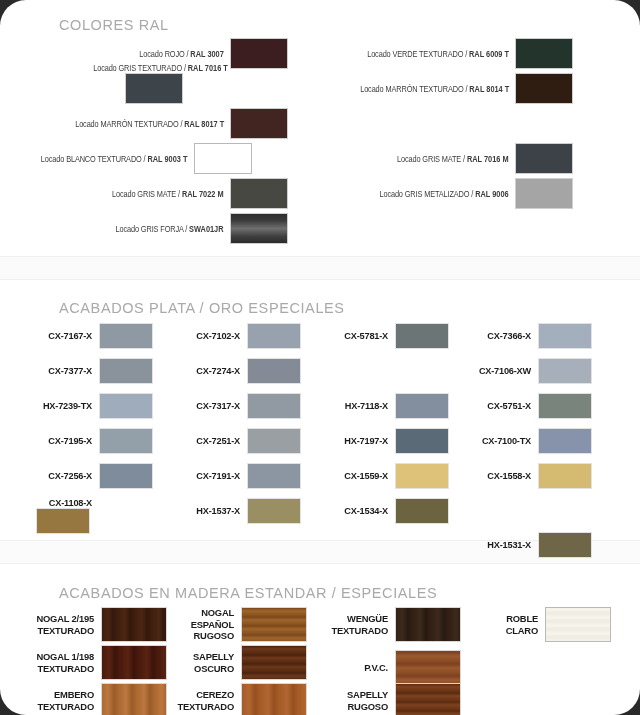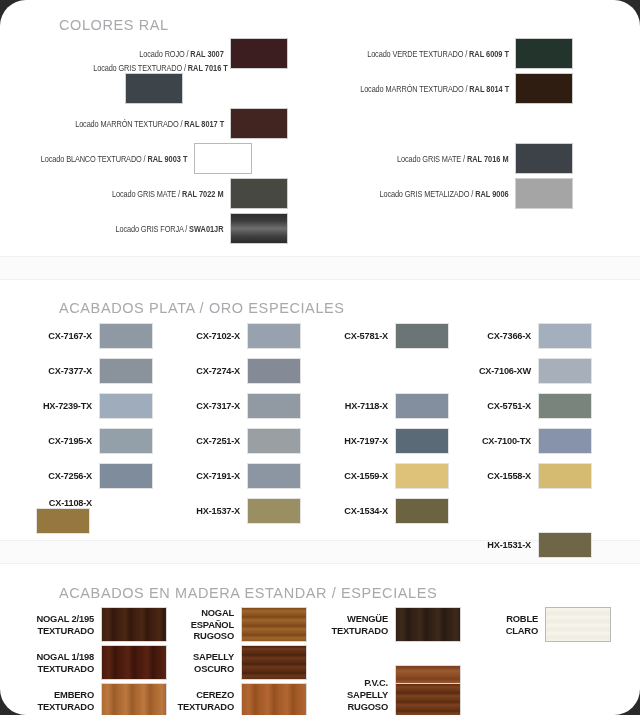--- a/index.html
+++ b/index.html
@@ -301,21 +301,21 @@
     <div class="wd-name">CEREZO
 TEXTURADO</div>
     <div class="wd-sw" style="background:repeating-linear-gradient(90deg,#a65c28 0px,#b26733 7px,#95501f 13px,#a85e2a 19px);"></div>
   </div>
 
   <div class="wd-cell" style="left:310px;top:607px;">
     <div class="wd-name">WENGÜE
 TEXTURADO</div>
     <div class="wd-sw" style="background:repeating-linear-gradient(90deg,#332116 0px,#3d2a1c 6px,#281a11 12px,#352217 18px);"></div>
   </div>
-  <div class="wd-cell" style="left:310px;top:665px;">
+  <div class="wd-cell" style="left:310px;top:650px;">
     <div class="wd-name">P.V.C.</div>
     <div class="wd-sw" style="background:repeating-linear-gradient(0deg,#8e4f27 0px,#9b5a2f 4px,#7d4120 8px,#904f26 12px);"></div>
   </div>
   <div class="wd-cell" style="left:310px;top:683px;">
     <div class="wd-name">SAPELLY
 RUGOSO</div>
     <div class="wd-sw" style="background:repeating-linear-gradient(0deg,#6d3617 0px,#7e4320 3px,#5b2a10 6px,#713a19 9px);"></div>
   </div>
 
   <div class="wd-cell" style="left:460px;top:607px;">

